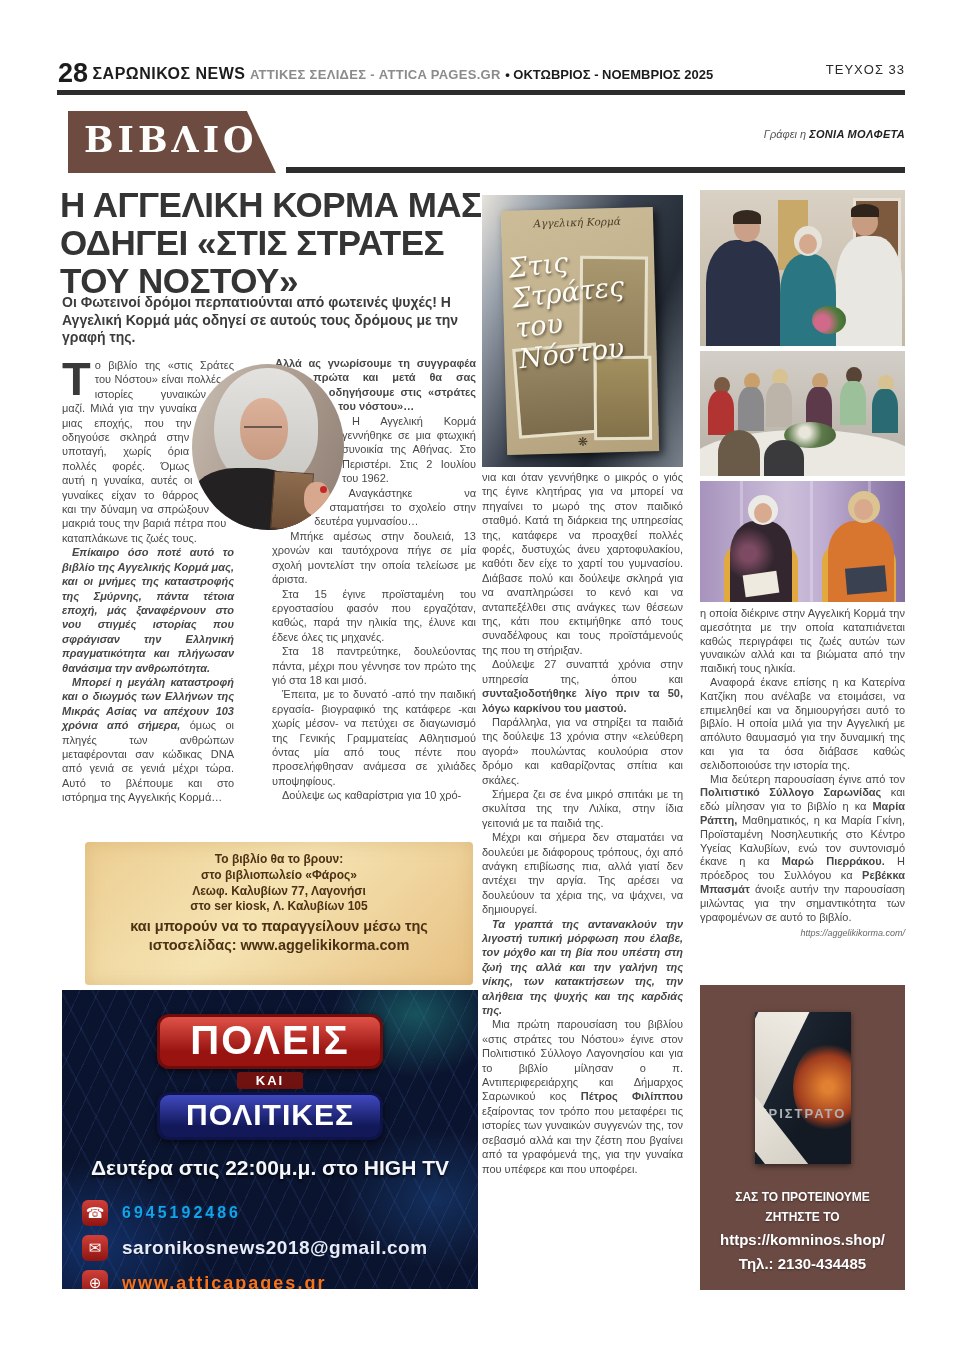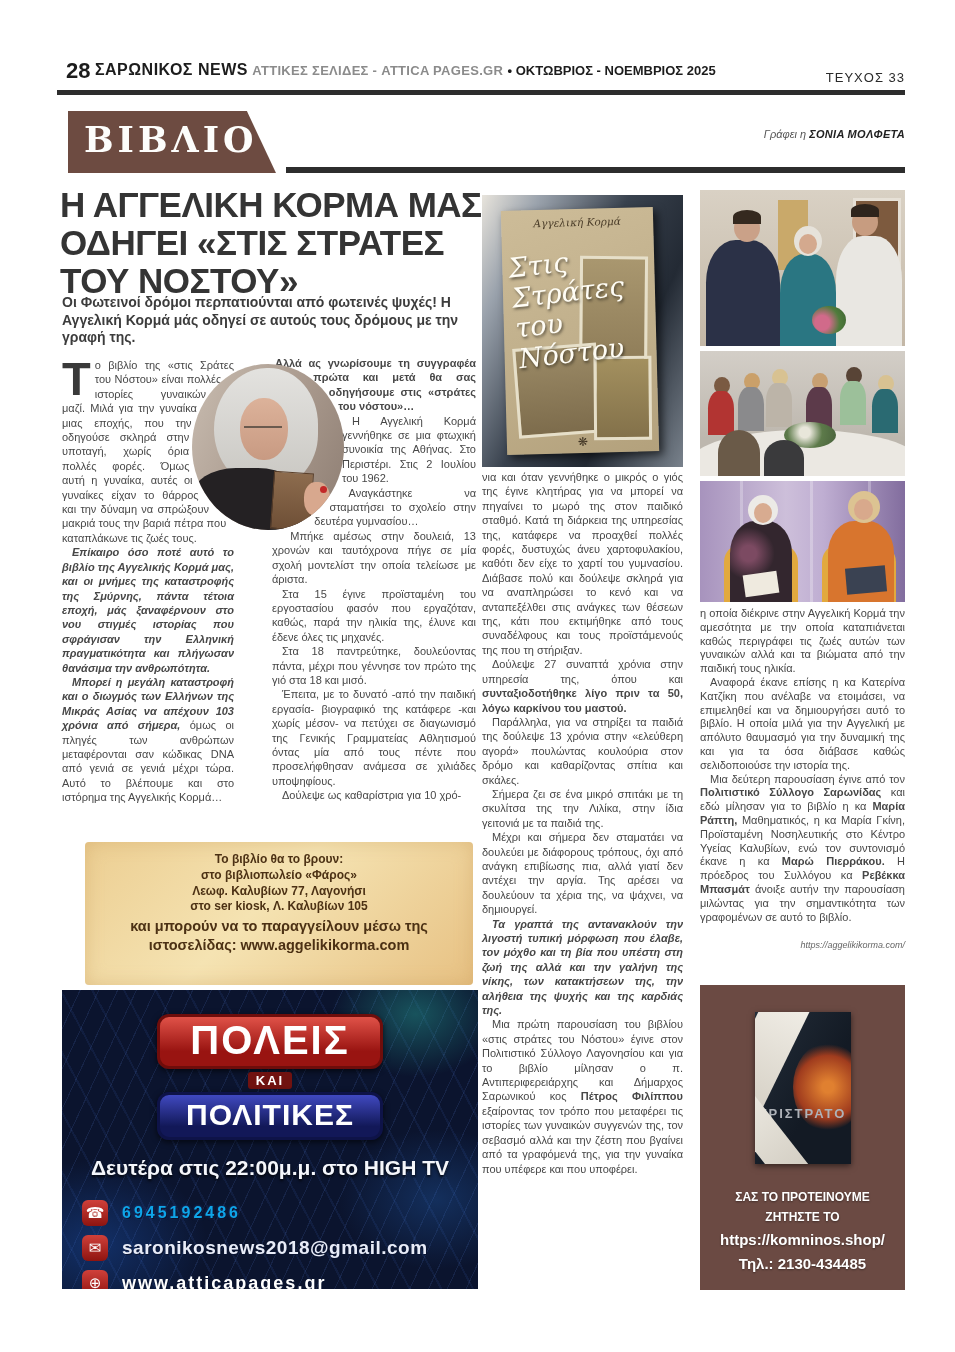--- a/index.html
+++ b/index.html
@@ -1,25 +1,25 @@
 <!DOCTYPE html>
 <html><head>
 <meta charset="utf-8">
 <style>
   html,body{margin:0;padding:0;background:#ffffff;}
   #page{position:relative;width:955px;height:1352px;margin:0 auto;background:#fff;overflow:hidden;
         font-family:"Liberation Sans",sans-serif;color:#444;}
 
   
   .hdr{position:absolute;left:58px;top:58px;width:847px;height:30px;white-space:nowrap;}
-  .hdr .pageno{font-size:22px;font-weight:bold;color:#1c1c1c;vertical-align:-3px;margin-left:8px;}
+  .hdr .pageno{font-size:27px;font-weight:bold;color:#1c1c1c;vertical-align:-3px;}
   .hdr .mast{font-size:16px;font-weight:bold;color:#1c1c1c;letter-spacing:.5px;}
   .hdr .mastsub{font-size:13px;color:#8b8b8b;font-weight:bold;letter-spacing:.3px;}
   .hdr .hdate{font-size:13px;color:#1c1c1c;font-weight:bold;}
-  .hdr .issue{position:absolute;right:0;top:12px;font-size:13px;color:#2a2a2a;letter-spacing:1px;}
+  .hdr .issue{position:absolute;right:0;top:4px;font-size:13px;color:#2a2a2a;letter-spacing:1px;}
   .hdr-rule{position:absolute;left:57px;top:90px;width:848px;height:5px;background:#2d2d2d;}
 
   
   .banner{position:absolute;left:68px;top:111px;width:208px;height:62px;background:#6d4b41;
           clip-path:polygon(0 0,86% 0,100% 100%,0 100%);}
   .banner span{position:absolute;left:16px;top:8px;font-family:"DejaVu Serif",serif;font-weight:bold;
           font-size:35px;color:#fdfdfb;letter-spacing:4px;}
   .byline{position:absolute;right:50px;top:128px;font-size:11px;color:#333;}
   .byline .pre{font-style:italic;color:#555;}
   .byline .auth{font-weight:bold;font-style:italic;color:#222;letter-spacing:.3px;}
@@ -70,34 +70,34 @@
   .tvad{position:absolute;left:62px;top:990px;width:416px;height:299px;overflow:hidden;background:#0b142e;}
   .tvad .fx{position:absolute;inset:0;background:
       radial-gradient(120px 90px at 85% 8%,rgba(40,160,150,.45),transparent 70%),
       radial-gradient(160px 120px at 8% 85%,rgba(30,90,190,.4),transparent 70%),
       radial-gradient(140px 100px at 90% 70%,rgba(40,110,200,.3),transparent 70%),
       repeating-linear-gradient(115deg,transparent 0 16px,rgba(90,130,220,.14) 16px 17px),
       repeating-linear-gradient(62deg,transparent 0 26px,rgba(60,100,190,.12) 26px 28px);}
   .tvad .polis{position:relative;width:220px;margin:24px auto 0;text-align:center;color:#fff;font-weight:bold;
       font-size:40px;letter-spacing:2px;background:linear-gradient(#e05248,#991411 70%);
       border:3px solid #6e0d0b;border-radius:12px;padding:1px 0 3px;box-shadow:0 2px 6px #000a;}
-  .tvad .kai{position:relative;width:44px;margin:3px auto;text-align:center;color:#fff;font-weight:bold;
+  .tvad .kai{position:relative;width:66px;margin:3px auto;text-align:center;color:#fff;font-weight:bold;
       font-size:13px;background:#701210;border-radius:3px;padding:1px 0;letter-spacing:2px;}
   .tvad .politikes{position:relative;width:220px;margin:0 auto;text-align:center;color:#fff;font-weight:bold;
       font-size:30px;letter-spacing:1px;background:linear-gradient(#4049c0,#121858 75%);
       border:3px solid #0e1348;border-radius:12px;padding:3px 0 5px;box-shadow:0 2px 6px #000a;}
   .tvad .sched{position:relative;margin-top:16px;text-align:center;color:#f4f6fb;font-weight:bold;font-size:21px;
       text-shadow:0 2px 3px #000c;}
   .tvad .rows{position:relative;margin:20px 0 0 20px;}
   .tvad .row{display:flex;align-items:center;margin-bottom:9px;}
   .tvad .ric{width:26px;height:26px;border-radius:6px;background:linear-gradient(#d0403a,#8e1410);
       color:#fff;font-size:15px;line-height:26px;text-align:center;margin-right:14px;flex:none;}
   .tvad .t-phone{font-size:16px;font-weight:bold;color:#0ea5e9;letter-spacing:3px;text-shadow:1px 1px 0 #0a1430,0 0 3px #24407e;}
   .tvad .t-mail{font-size:19px;font-weight:bold;color:#e8ecf8;letter-spacing:.5px;text-shadow:1px 1px 0 #0a1430;}
-  .tvad .t-web{font-size:18px;font-weight:bold;color:#ffffff;letter-spacing:2px;text-shadow:1px 1px 0 #0a1430;}
+  .tvad .t-web{font-size:18px;font-weight:bold;color:#f97316;letter-spacing:2px;text-shadow:1px 1px 0 #0a1430;}
 
   
   .coverfig{position:absolute;left:482px;top:195px;width:201px;height:272px;overflow:hidden;
       background:linear-gradient(115deg,#e8e4dc 0%,#9aa2ac 18%,#39424e 45%,#232a34 70%,#79828c 100%);}
   .bk{position:absolute;left:22px;top:14px;width:152px;height:244px;transform:rotate(-1.5deg);
       background:linear-gradient(160deg,#cdbc98,#bfae8a 60%,#b3a17c);box-shadow:4px 4px 8px #0009;}
   .bk .au{position:absolute;top:7px;width:100%;text-align:center;font-size:10.5px;color:#4a3c28;
       font-family:"DejaVu Serif",serif;font-style:italic;}
   .bk .ph1{position:absolute;right:8px;top:48px;width:62px;height:110px;background:linear-gradient(#a9976f,#8d7b57);
       border:3px solid #e6dfc9;transform:rotate(2deg);}
@@ -105,21 +105,21 @@
       border:3px solid #e6dfc9;transform:rotate(-3deg);}
   .bk .ph3{position:absolute;right:6px;bottom:12px;width:52px;height:78px;background:linear-gradient(#a3905f,#83714a);
       border:3px solid #e6dfc9;transform:rotate(1deg);}
   .bk .ttl{position:absolute;left:10px;top:38px;font-family:"DejaVu Serif",serif;font-style:italic;
       font-size:27px;line-height:1.12;color:#fffdf5;text-shadow:1px 2px 3px #00000088;transform:rotate(-5deg);}
   .bk .logo{position:absolute;left:50%;bottom:4px;transform:translateX(-50%);font-size:12px;color:#3f3322;}
 
   .c3{position:absolute;left:482px;top:470px;width:201px;}
   .c4{position:absolute;left:700px;top:607px;width:205px;}
   .c4 p{line-height:13.8px;}
-  .weblink{text-align:right;font-size:9px;font-style:italic;color:#666;margin-top:16px;}
+  .weblink{text-align:right;font-size:9px;font-style:italic;color:#666;margin-top:4px;}
 
   
   .photo{position:absolute;left:700px;width:205px;overflow:hidden;}
   .p1{top:190px;height:156px;background:linear-gradient(#d9d1c4,#c3b7a6);}
   .p1 .door{position:absolute;right:4px;top:8px;width:42px;height:120px;background:#7d5a3e;border:3px solid #e6e0d6;}
   .p1 .door2{position:absolute;left:78px;top:10px;width:30px;height:70px;background:#c9a96a;}
   .fig .head{position:absolute;border-radius:50%;}
   .p1 .h1{left:34px;top:24px;width:26px;height:28px;background:#caa188;}
   .p1 .hb1{left:33px;top:20px;width:28px;height:14px;border-radius:50% 50% 0 0;background:#35291f;position:absolute;}
   .p1 .bd1{position:absolute;left:6px;top:50px;width:74px;height:106px;border-radius:40% 40% 0 0;background:#2b3147;}

